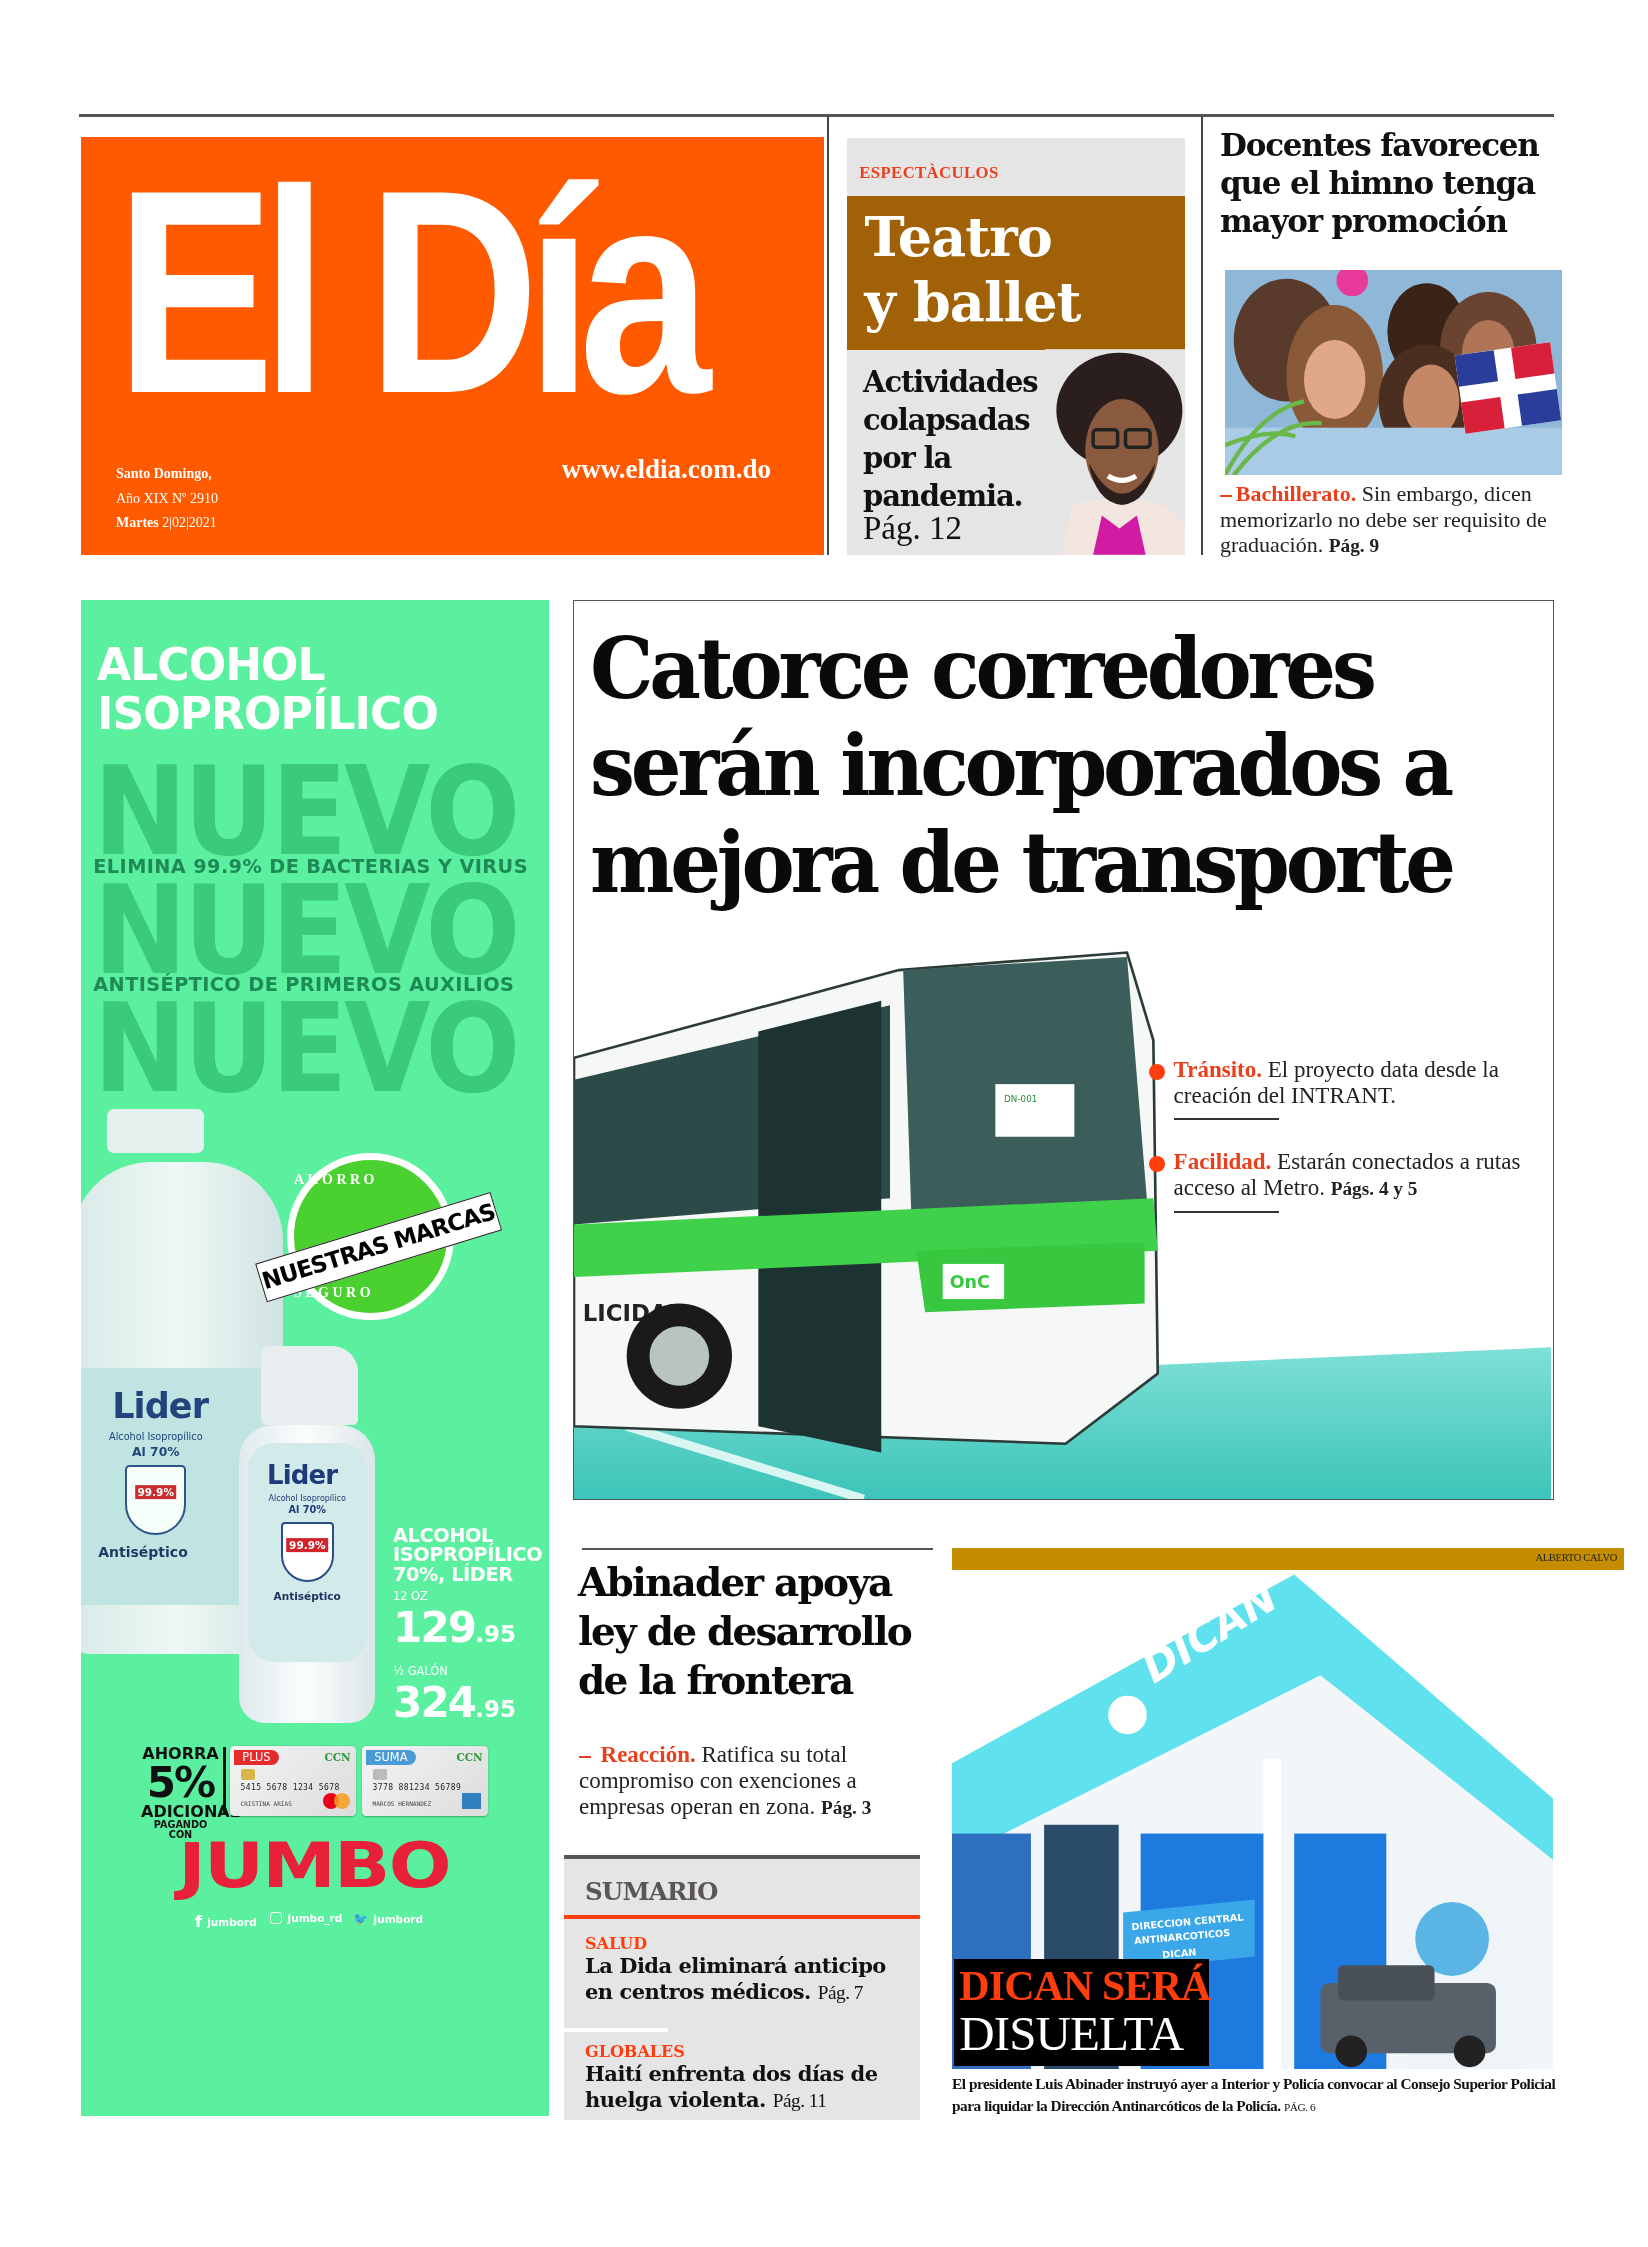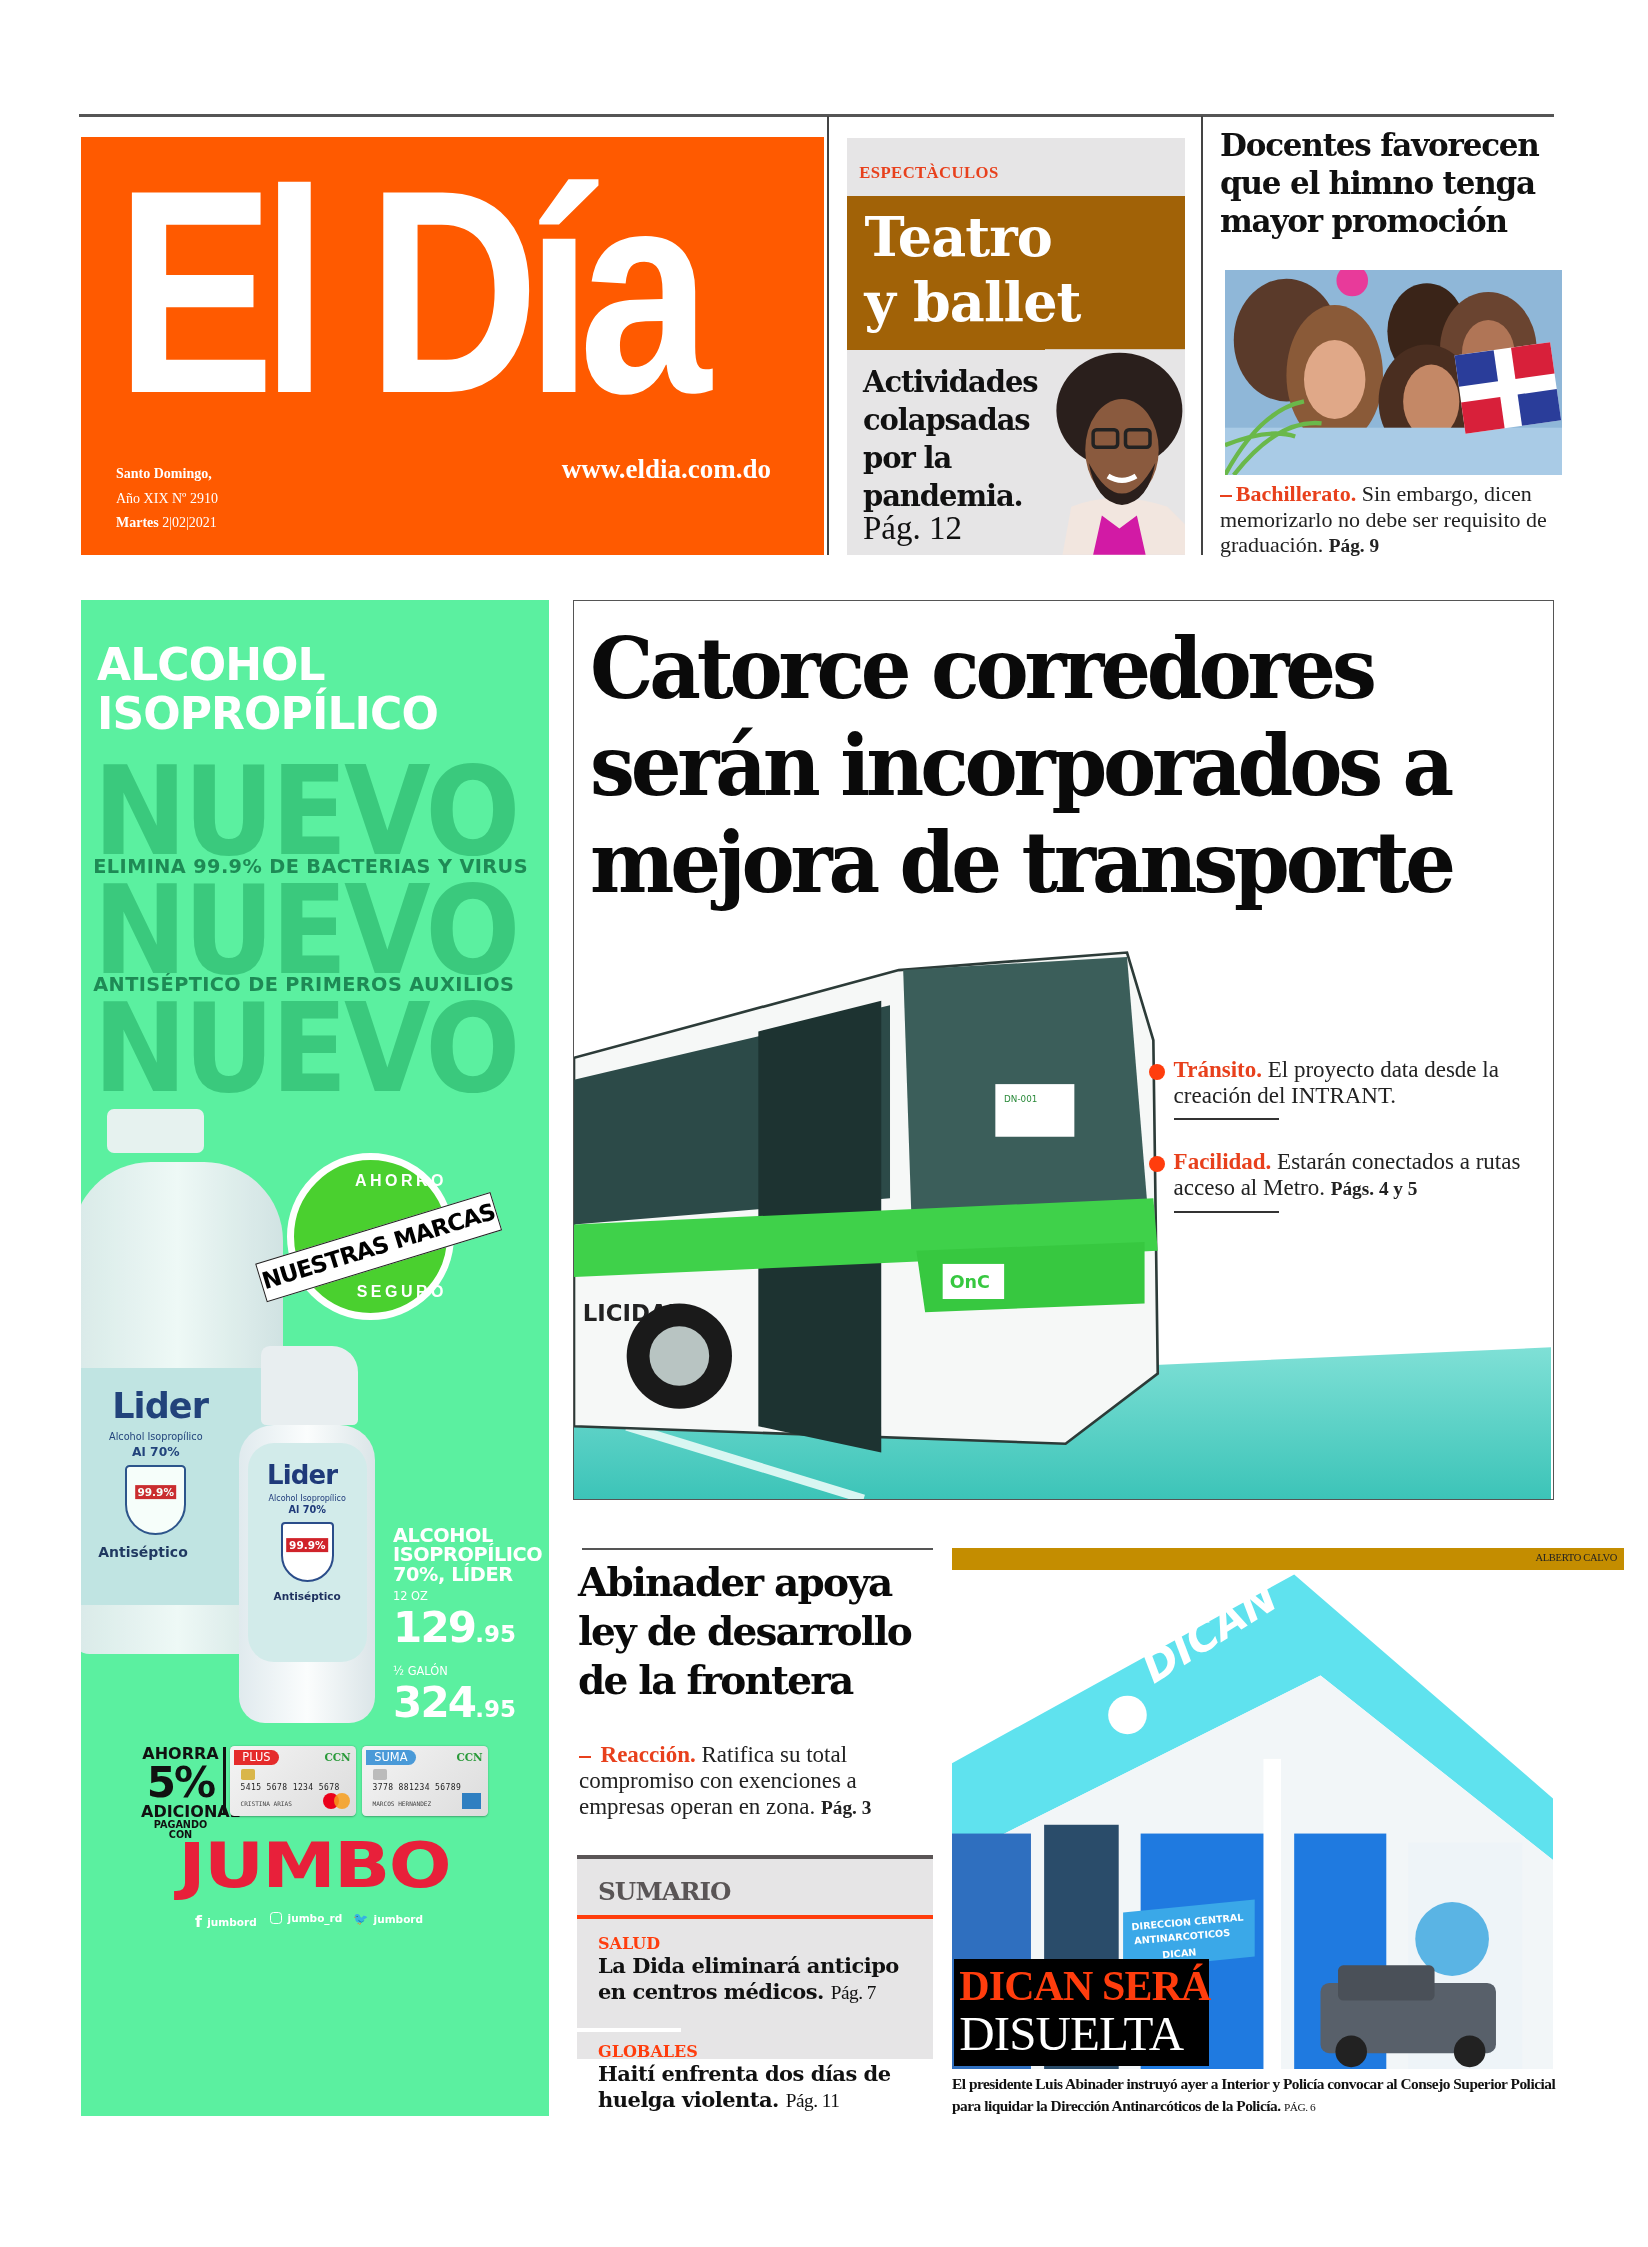--- a/index.html
+++ b/index.html
@@ -35,21 +35,21 @@
   .red { color: #e8401c; font-weight: 700; }
   .dash { display: inline-block; width: 12.3px; height: 1.8px; background: #e8401c; vertical-align: middle; margin-right: 3.5px; }
   .pg { font-weight: 700; font-size: 19.3px; }
 
   
   .ad { left: 81px; top: 600px; width: 468px; height: 1516px; background: #5bf0a0; overflow: hidden; }
   .ad-h { position: absolute; left: 16px; top: 40px; color: #fff; font-family: "DejaVu Sans", sans-serif; font-weight: 700; font-size: 44px; line-height: 49px; letter-spacing: -0.9px; }
   .nuevo { position: absolute; left: 12.3px; color: #3ac97d; font-family: "DejaVu Sans", sans-serif; font-weight: 700; font-size: 112px; line-height: 1; letter-spacing: -3.5px; transform: scaleY(1.1); transform-origin: left top; }
   .ad-line { position: absolute; left: 12.3px; color: #1e8a55; font-family: "DejaVu Sans", sans-serif; font-weight: 700; font-size: 19.3px; letter-spacing: 0.4px; }
   .badge { position: absolute; left: 206px; top: 553px; width: 167px; height: 167px; border-radius: 50%; background: #4ad02f; border: 7px solid #fff; }
-  .badge .ring-t { position: absolute; width: 100%; text-align: right; color: #fff; font-family: Liberation Sans, sans-serif; font-weight: 700; font-size: 16px; letter-spacing: 3.5px; }
+  .badge .ring-t { position: absolute; width: 100%; text-align: left; color: #fff; font-family: Liberation Serif, serif; font-weight: 700; font-size: 14px; letter-spacing: 3.5px; }
   .badge-strip { position: absolute; left: 198px; top: 625px; width: 246px; height: 40px; background: #fff; transform: rotate(-17deg); transform-origin: left center; border: 1.8px solid #222; }
   .badge-strip span { display: block; text-align: center; font-family: "DejaVu Sans", sans-serif; font-weight: 700; font-size: 23px; line-height: 37px; color: #000; letter-spacing: -0.9px; }
   .bottle-big { position: absolute; left: -8.8px; top: 562px; width: 211px; height: 492px; background: linear-gradient(90deg, #dfe9ec, #f6fafb 50%, #d7e2e6); border-radius: 79px 79px 17.6px 17.6px; opacity: 0.95; }
   .bottle-big .cap { position: absolute; left: 35px; top: -53px; width: 97px; height: 44px; background: #eef3f4; border-radius: 7px; }
   .bottle-big .label { position: absolute; left: 0; top: 206px; width: 100%; height: 237px; background: #c6e4e6; }
   .bottle-small { position: absolute; left: 158px; top: 825px; width: 136px; height: 298px; background: linear-gradient(90deg, #e0eaee, #fbfdfd 50%, #dbe5e8); border-radius: 35px 35px 26px 26px; }
   .bottle-small .label { position: absolute; left: 8.8px; top: 17.6px; width: 119px; height: 219px; background: #d2ebea; border-radius: 26px; }
   .trigger { position: absolute; left: 180px; top: 746px; width: 97px; height: 79px; background: #e8eef0; border-radius: 8.8px 26px 5.3px 5.3px; }
   .lider { position: absolute; font-family: "DejaVu Sans", sans-serif; font-weight: 700; color: #1f3a7a; letter-spacing: -0.9px; }
   .lider-sub { position: absolute; font-family: "DejaVu Sans", sans-serif; font-size: 9.7px; color: #1f3a7a; text-align: center; }
@@ -84,21 +84,21 @@
   .bullets { position: absolute; left: 575px; top: 456px; width: 386px; font-family: "Liberation Serif", serif; font-size: 23px; line-height: 26px; color: #222; }
   .bullet { position: relative; padding-left: 24.6px; margin-bottom: 40px; }
   .bullet::before { content: ""; position: absolute; left: 0; top: 7px; width: 16px; height: 16px; border-radius: 50%; background: #ff3d0d; }
   .bullet .u { position: absolute; left: 24.6px; bottom: -10.5px; width: 105px; height: 1.8px; background: #333; }
 
   
   .abi-rule { left: 582px; top: 1548px; width: 351px; height: 1.8px; background: #555; }
   .abi-head { left: 578px; top: 1558px; width: 356px; font-family: "DejaVu Serif", serif; font-weight: 700; font-size: 39px; line-height: 49px; letter-spacing: -1.8px; color: #0a0a0a; }
   .abi-cap { left: 579px; top: 1742px; width: 360px; font-family: "Liberation Serif", serif; font-size: 23px; line-height: 26px; color: #222; }
 
-  .sumario { left: 577px; top: 1855px; width: 356px; height: 204px; background: #e6e5e6; border-top: 4.4px solid #5a5556; text-decoration: underline; }
+  .sumario { left: 564px; top: 1855px; width: 356px; height: 265px; background: #e6e5e6; border-top: 4.4px solid #5a5556; text-decoration: underline; }
   .sumario-title { position: absolute; left: 21px; top: 17.6px; font-family: "DejaVu Serif", serif; font-weight: 700; font-size: 24.6px; color: #5a5556; letter-spacing: -0.9px; }
   .sumario-rule { position: absolute; left: 0; top: 56px; width: 100%; height: 3.5px; background: #ff3d0d; }
   .sum-item { position: absolute; left: 21px; width: 334px; }
   .sum-kicker { font-family: "DejaVu Serif", serif; font-weight: 700; font-size: 16px; color: #ff3d0d; line-height: 19.3px; }
   .sum-text { font-family: "DejaVu Serif", serif; font-weight: 700; font-size: 21px; line-height: 26px; color: #111; letter-spacing: -0.5px; }
   .sum-text .pg2 { font-family: "Liberation Serif", serif; font-weight: 400; font-size: 19.3px; }
   .sum-sep { position: absolute; left: 0; top: 169px; width: 104px; height: 3.5px; background: #fff; }
 
   
   .credit-bar { left: 952px; top: 1548px; width: 672px; height: 22px; background: #c48d00; }

